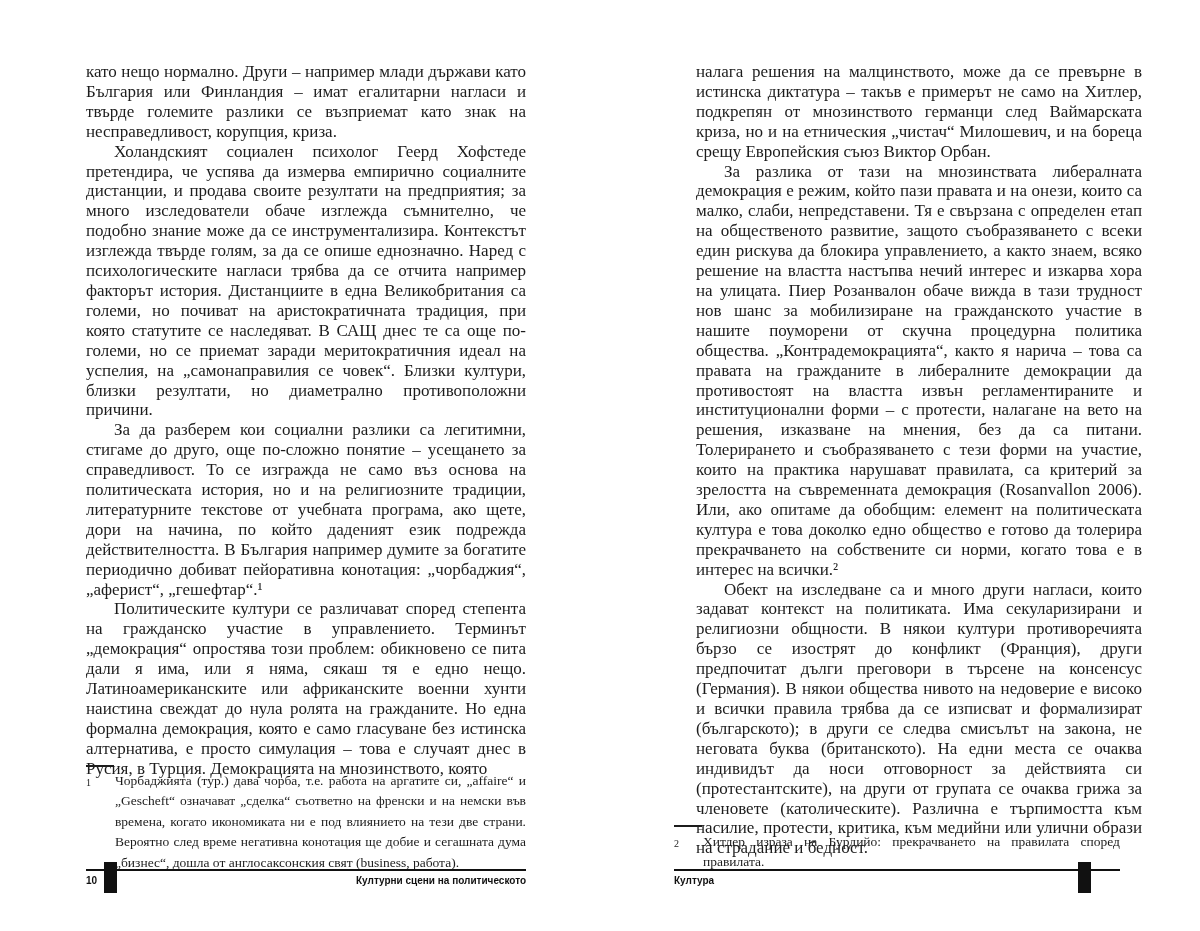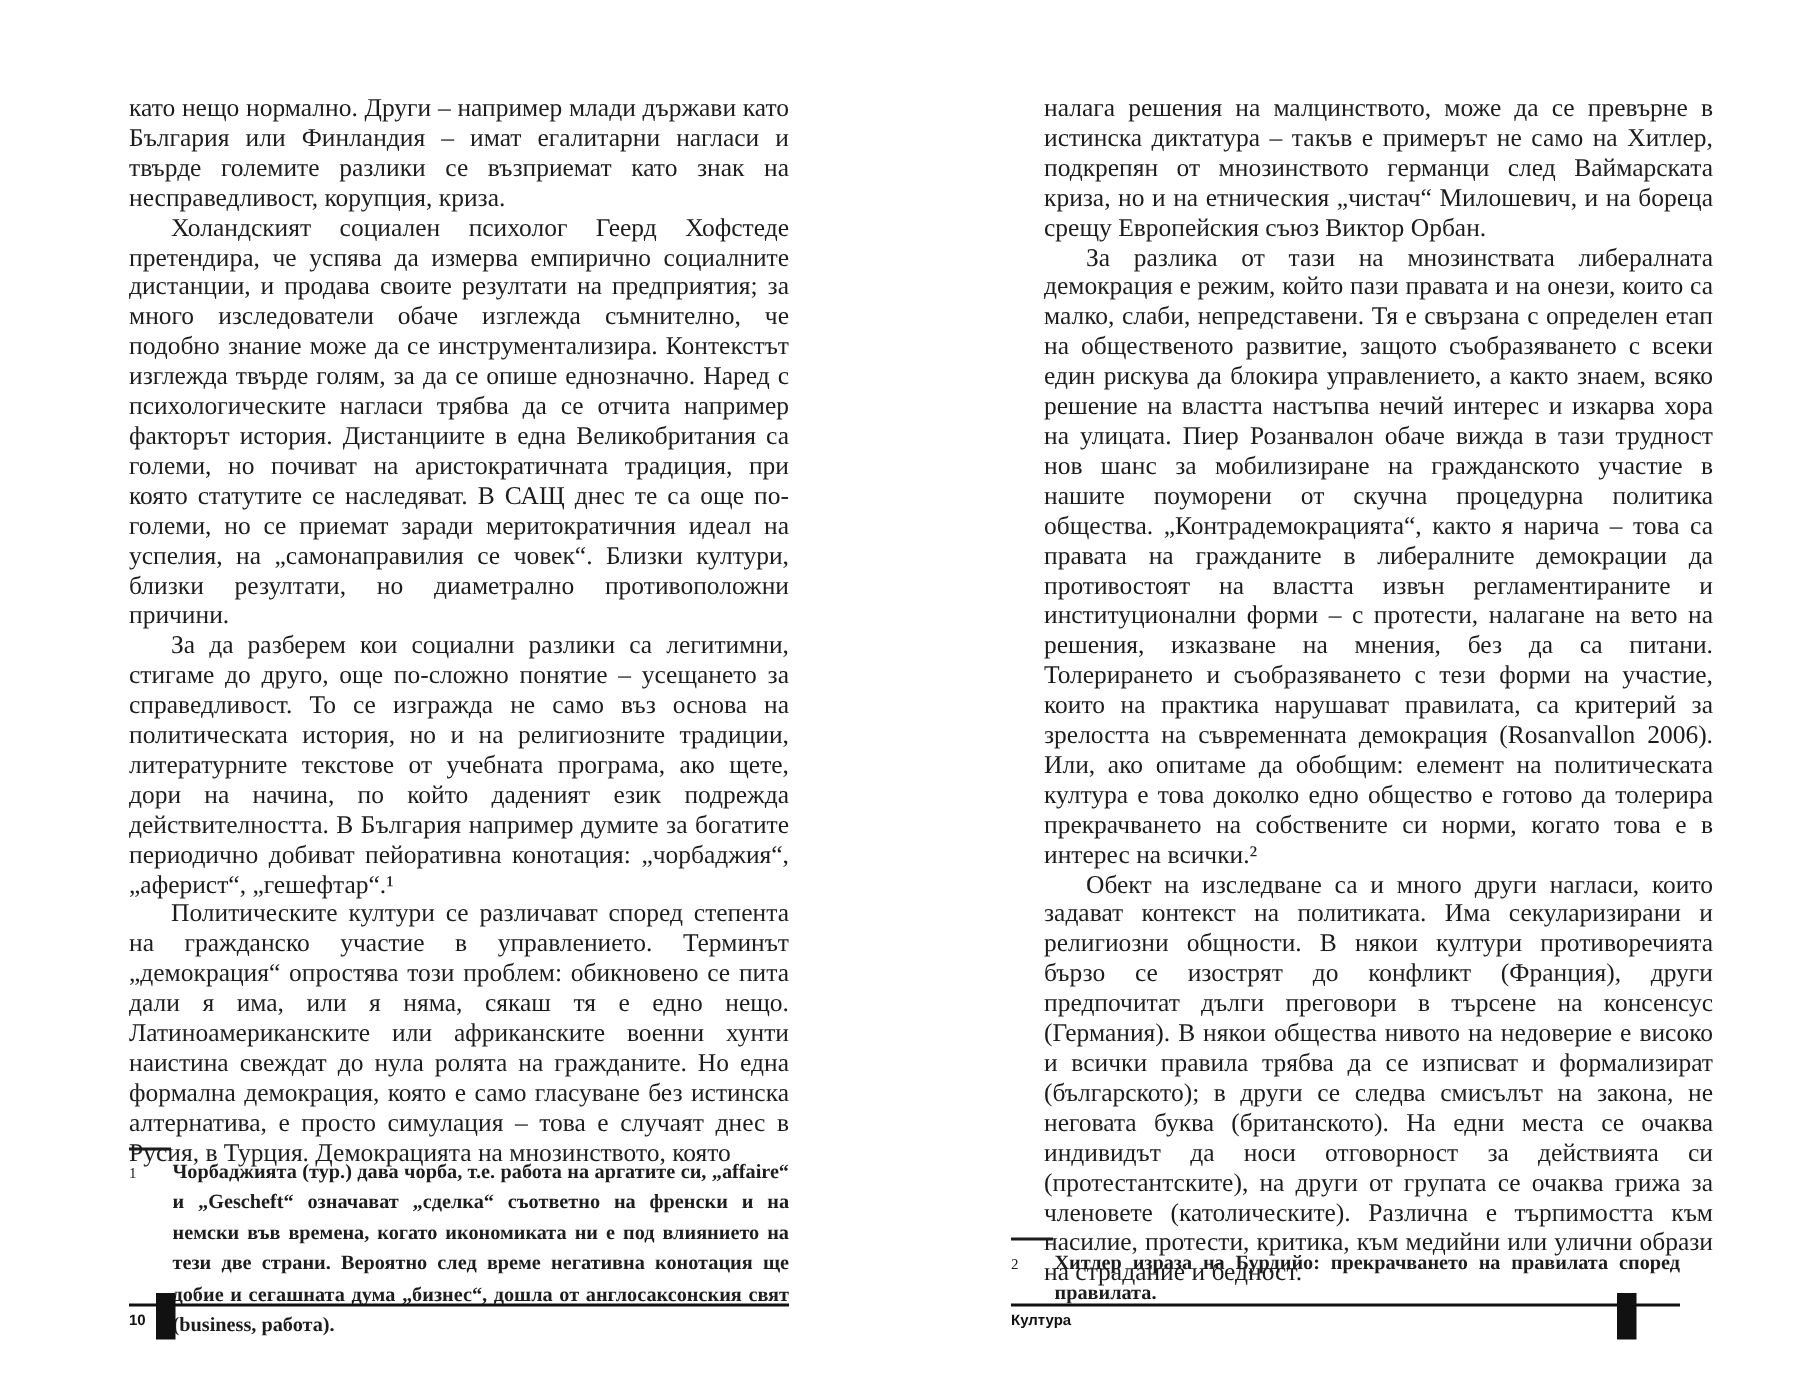--- a/index.html
+++ b/index.html
@@ -43,21 +43,21 @@
     color: #1c1c1c;
   }
   .fn-left  { left: 86px;  top: 771px; width: 440px; }
   .fn-right { left: 674px; top: 832px; width: 446px; }
   .fn-marker {
     flex: none;
     width: 29px;
     font-size: 10px;
     padding-top: 2px;
   }
-  .fn-text { flex: 1; margin: 0; font-weight: bold; }
+  .fn-text { flex: 1; margin: 0; }
 
   .footer-rule {
     position: absolute;
     top: 869px;
     height: 2px;
     background: #111111;
   }
   .rule-left  { left: 86px;  width: 440px; }
   .rule-right { left: 674px; width: 446px; }
 
@@ -99,20 +99,21 @@
 
   <div class="footnote-sep fn-sep-left"></div>
   <div class="footnote fn-left">
     <span class="fn-marker">1</span>
     <p class="fn-text">Чорбаджията (тур.) дава чорба, т.е. работа на аргатите си, „affaire“ и „Gescheft“ означават „сделка“ съответно на френски и на немски във времена, когато икономиката ни е под влиянието на тези две страни. Вероятно след време негативна конотация ще добие и сегашната дума „бизнес“, дошла от англосаксонския свят (business, работа).</p>
   </div>
 
   <div class="footer-rule rule-left"></div>
   <div class="footer-tab tab-left"></div>
   <div class="footer-text pagenum-left">10</div>
+  <div class="footer-text title-left">Културни сцени на политическото</div>
 
   <div class="column col-right">
     <p class="body-par">налага решения на малцинството, може да се превърне в истинска диктатура – такъв е примерът не само на Хитлер, подкрепян от мнозинството германци след Ваймарската криза, но и на етническия „чистач“ Милошевич, и на бореца срещу Европейския съюз Виктор Орбан.</p>
     <p class="body-par indent">За разлика от тази на мнозинствата либералната демокрация е режим, който пази правата и на онези, които са малко, слаби, непредставени. Тя е свързана с определен етап на общественото развитие, защото съобразяването с всеки един рискува да блокира управлението, а както знаем, всяко решение на властта настъпва нечий интерес и изкарва хора на улицата. Пиер Розанвалон обаче вижда в тази трудност нов шанс за мобилизиране на гражданското участие в нашите поуморени от скучна процедурна политика общества. „Контрадемокрацията“, както я нарича – това са правата на гражданите в либералните демокрации да противостоят на властта извън регламентираните и институционални форми – с протести, налагане на вето на решения, изказване на мнения, без да са питани. Толерирането и съобразяването с тези форми на участие, които на практика нарушават правилата, са критерий за зрелостта на съвременната демокрация (Rosanvallon 2006). Или, ако опитаме да обобщим: елемент на политическата култура е това доколко едно общество е готово да толерира прекрачването на собствените си норми, когато това е в интерес на всички.²</p>
     <p class="body-par indent">Обект на изследване са и много други нагласи, които задават контекст на политиката. Има секуларизирани и религиозни общности. В някои култури противоречията бързо се изострят до конфликт (Франция), други предпочитат дълги преговори в търсене на консенсус (Германия). В някои общества нивото на недоверие е високо и всички правила трябва да се изписват и формализират (българското); в други се следва смисълът на закона, не неговата буква (британското). На едни места се очаква индивидът да носи отговорност за действията си (протестантските), на други от групата се очаква грижа за членовете (католическите). Различна е търпимостта към насилие, протести, критика, към медийни или улични образи на страдание и бедност.</p>
   </div>
 
   <div class="footnote-sep fn-sep-right"></div>
   <div class="footnote fn-right">
     <span class="fn-marker">2</span>

